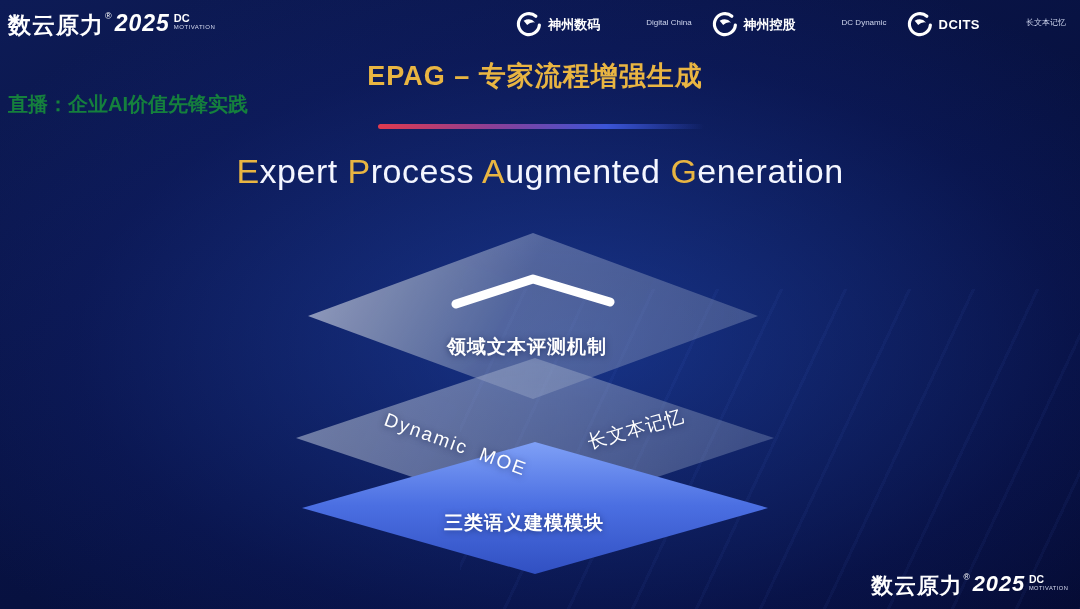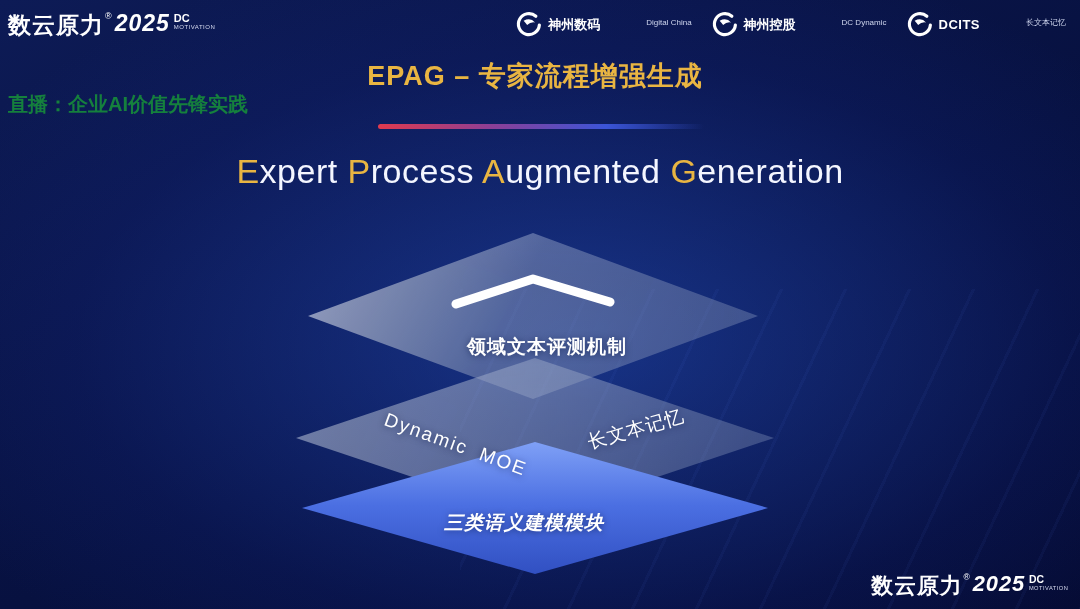--- a/index.html
+++ b/index.html
@@ -63,25 +63,25 @@
     filter:drop-shadow(0 8px 18px rgba(3,8,40,0.4));
   }
   .layer-bottom{
     left:302px;top:442px;width:466px;height:132px;z-index:3;
     background:linear-gradient(180deg,#7fa0f6 0%,#4b6fe2 48%,#3150c2 100%);
     filter:drop-shadow(0 10px 20px rgba(2,6,35,0.55));
   }
   .chevron{position:absolute;left:448px;top:270px;width:170px;height:44px;z-index:5;}
   .layer-label{position:absolute;z-index:5;color:#fff;font-size:19px;font-weight:bold;
     text-shadow:0 1px 6px rgba(8,18,60,0.55);letter-spacing:1px;}
-  .label-top{left:447px;top:334px;width:180px;text-align:right;}
+  .label-top{left:447px;top:334px;width:180px;text-align:left;}
   .label-mid-left{left:385px;top:408px;transform:rotate(20deg);transform-origin:left center;
     font-weight:normal;word-spacing:6px;letter-spacing:2px;}
   .label-mid-right{left:588px;top:430px;transform:rotate(-16deg);transform-origin:left center;font-weight:normal;}
-  .label-bottom{left:444px;top:510px;width:160px;text-align:left;font-style:italic;}
+  .label-bottom{left:444px;top:510px;width:160px;text-align:left;}
 </style>
 </head>
 <body>
 
 <div class="streaks"></div>
 
 <div class="brand top-left">
   <span class="brand-name">数云原力</span>
   <span class="brand-reg">®</span>
   <span class="brand-year">2025</span>

